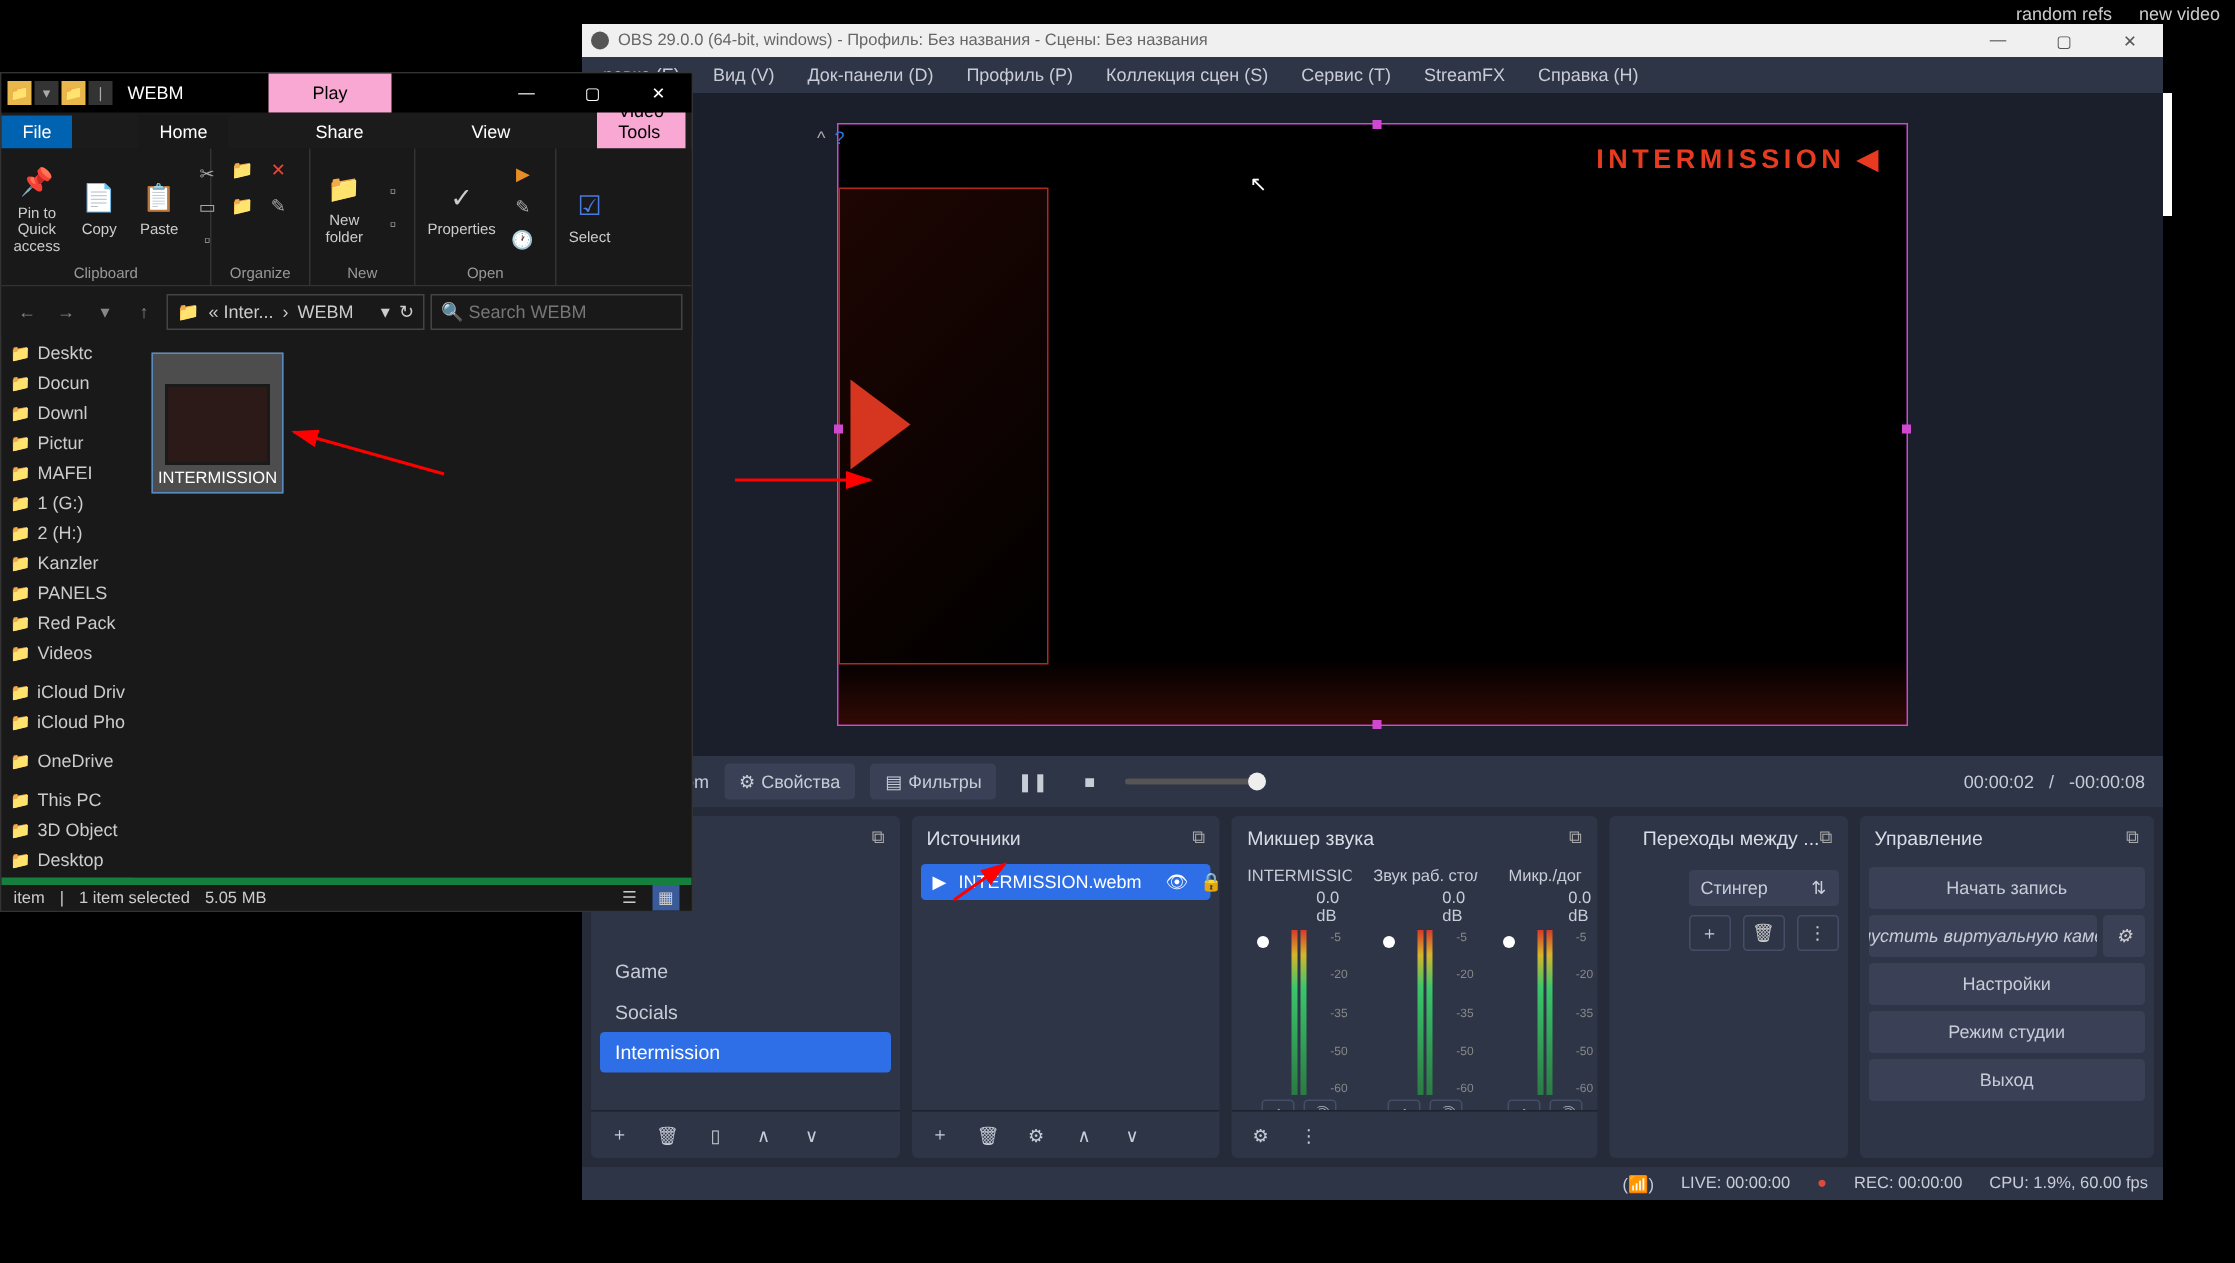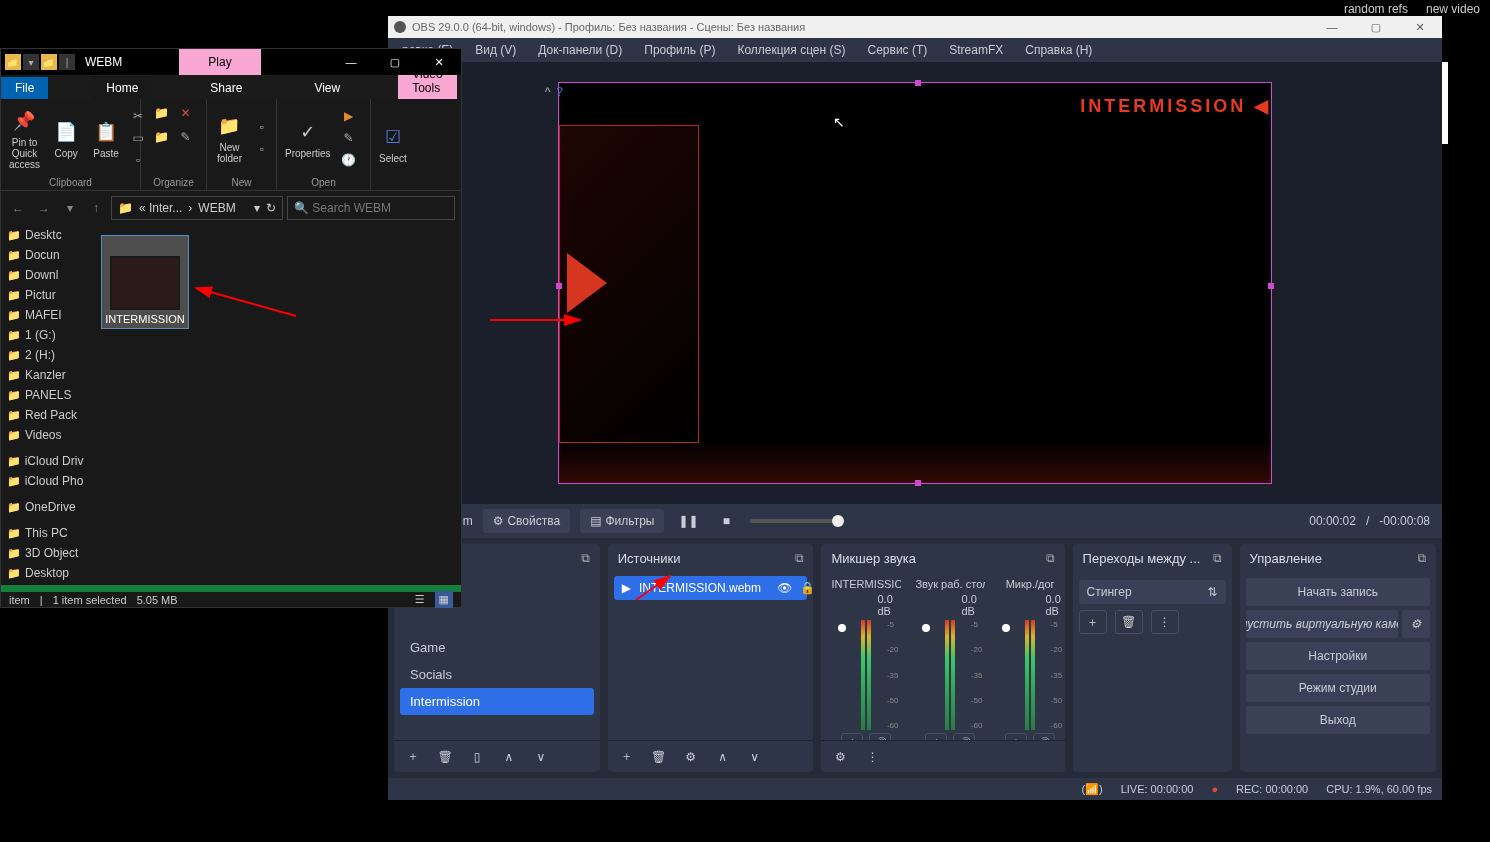--- a/index.html
+++ b/index.html
@@ -46,36 +46,36 @@
 
 .exp-body { flex: 1; display: flex; overflow: hidden; }
 .exp-side { width: 88px; background: #191919; overflow: hidden; }
 .exp-side .sitem { display: flex; align-items: center; gap: 4px; padding: 3px 6px; color: #ccc; font-size: 12px; white-space: nowrap; }
 .exp-side .sitem .sico { width: 14px; height: 14px; display: inline-flex; align-items: center; justify-content: center; font-size: 11px; }
 .exp-content { flex: 1; background: #191919; position: relative; }
 .file-tile { position: absolute; top: 10px; left: 12px; width: 88px; height: 94px; background: #4d4d4d; display: flex; flex-direction: column; align-items: center; justify-content: flex-end; border: 1px solid #5a8bbf; }
 .file-tile .thumb { width: 70px; height: 54px; background: #2b1a17; border: 2px solid #1a1a1a; margin-top: 6px; }
 .file-tile .fname { color: #fff; font-size: 11px; padding: 3px; }
 
-.exp-status { height: 22px; background: #191919; border-top: 7px solid #15803d; display: flex; align-items: center; padding: 0 8px; color: #ccc; font-size: 11px; gap: 10px; }
+.exp-status { height: 22px; background: #191919; border-top: 5px solid #15803d; display: flex; align-items: center; padding: 0 8px; color: #ccc; font-size: 11px; gap: 10px; }
 .exp-status .spacer { flex: 1; }
 
 
 .obs { position: absolute; top: 16px; left: 388px; right: 48px; bottom: 42px; background: #262b39; display: flex; flex-direction: column; }
 .obs-titlebar { height: 22px; background: #f0f0f0; display: flex; align-items: center; padding: 0 6px; color: #666; font-size: 11px; position: relative; }
 .obs-titlebar .winbtns { position: absolute; right: 0; top: 0; display: flex; }
 .obs-titlebar .winbtns div { width: 44px; height: 22px; display: flex; align-items: center; justify-content: center; color: #555; }
 .obs-menu { height: 24px; background: #2e3547; display: flex; align-items: center; padding: 0 6px; gap: 6px; color: #c8ccd6; font-size: 12px; }
 .obs-menu .mitem { padding: 2px 8px; }
 
 .obs-preview { flex: 1; background: #1b1f2b; display: flex; align-items: center; justify-content: center; position: relative; }
 .preview-canvas { position: relative; width: 714px; height: 402px; background: #000; border: 1.5px solid #d048d0; }
 .preview-canvas .red-band { position: absolute; top: 42px; left: 0; width: 140px; height: 318px; border: 1.5px solid #b02a1a; background: linear-gradient(135deg, rgba(100,20,10,0.3), transparent); }
 .preview-canvas .red-arrow-big { position: absolute; top: 170px; left: 8px; width: 0; height: 0; border-top: 30px solid transparent; border-bottom: 30px solid transparent; border-left: 40px solid #d6361f; }
-.preview-canvas .intermission-text { position: absolute; top: 12px; right: 0; color: #e83a20; font-size: 18px; font-weight: bold; letter-spacing: 3px; }
+.preview-canvas .intermission-text { position: absolute; top: 12px; right: 16px; color: #e83a20; font-size: 18px; font-weight: bold; letter-spacing: 3px; }
 .preview-canvas .grad-bot { position: absolute; bottom: 0; left: 0; right: 0; height: 44px; background: linear-gradient(0deg, rgba(200,40,20,0.25), transparent); }
 .handle { position: absolute; width: 6px; height: 6px; background: #d048d0; }
 
 .obs-playerbar { height: 34px; background: #2e3547; display: flex; align-items: center; padding: 0 12px; gap: 10px; color: #c8ccd6; font-size: 12px; }
 .obs-playerbar .pbtn { height: 24px; padding: 0 10px; background: #3a4157; border-radius: 3px; display: flex; align-items: center; gap: 4px; }
 .obs-playerbar .iconbtn { width: 28px; height: 24px; display: flex; align-items: center; justify-content: center; }
 .obs-playerbar .slider { width: 94px; height: 4px; background: #555; position: relative; border-radius: 2px; }
 .obs-playerbar .slider .knob { position: absolute; right: 0; top: -4px; width: 12px; height: 12px; border-radius: 50%; background: #eee; }
 .obs-playerbar .filler { flex: 1; }
 
@@ -100,21 +100,21 @@
 .mixer-ch { flex: 1; display: flex; flex-direction: column; align-items: center; gap: 3px; }
 .mixer-ch .chname { font-size: 11px; color: #c8ccd6; white-space: nowrap; overflow: hidden; max-width: 70px; }
 .mixer-ch .chdb { font-size: 11px; color: #c8ccd6; padding-left: 46px; }
 .mixer-meter { width: 36px; height: 110px; position: relative; display: flex; gap: 2px; justify-content: center; }
 .mixer-meter .bar { width: 4px; background: linear-gradient(180deg, #d63a2a 0%, #d6b52a 15%, #3ac66a 35%, #2b7a44 100%); }
 .mixer-meter .ticks { position: absolute; right: -14px; top: 0; font-size: 8px; color: #888; display: flex; flex-direction: column; justify-content: space-between; height: 100%; }
 .mixer-meter .slider-knob { position: absolute; left: -10px; top: 4px; width: 8px; height: 8px; background: #fff; border-radius: 50%; }
 .mixer-ch-foot { display: flex; gap: 6px; align-items: center; }
 .mixer-ch-foot .mb { width: 22px; height: 22px; display: flex; align-items: center; justify-content: center; color: #c8ccd6; border: 1px solid #444e66; border-radius: 3px; }
 
-.trans-dock { flex: 0.85; }
+.trans-dock { flex: 0.85; align-items: flex-end; }
 .trans-select { height: 24px; background: #3a4157; border-radius: 3px; display: flex; align-items: center; padding: 0 8px; color: #c8ccd6; font-size: 12px; justify-content: space-between; margin: 4px 0; }
 .trans-row { display: flex; gap: 8px; margin-top: 6px; }
 .trans-row .ab { width: 28px; height: 24px; border: 1px solid #444e66; border-radius: 3px; display: flex; align-items: center; justify-content: center; }
 
 .controls-dock { flex: 1.05; }
 .ctrl-btn { height: 28px; background: #3a4157; border-radius: 3px; display: flex; align-items: center; justify-content: center; color: #c8ccd6; font-size: 12px; margin: 4px; white-space: nowrap; overflow: hidden; }
 .ctrl-row { display: flex; gap: 4px; align-items: center; margin: 4px; font-style: italic; }
 .ctrl-row .ctrl-btn { flex: 1; margin: 0; }
 .ctrl-row .gear { width: 28px; height: 28px; background: #3a4157; border-radius: 3px; display: flex; align-items: center; justify-content: center; }
 

